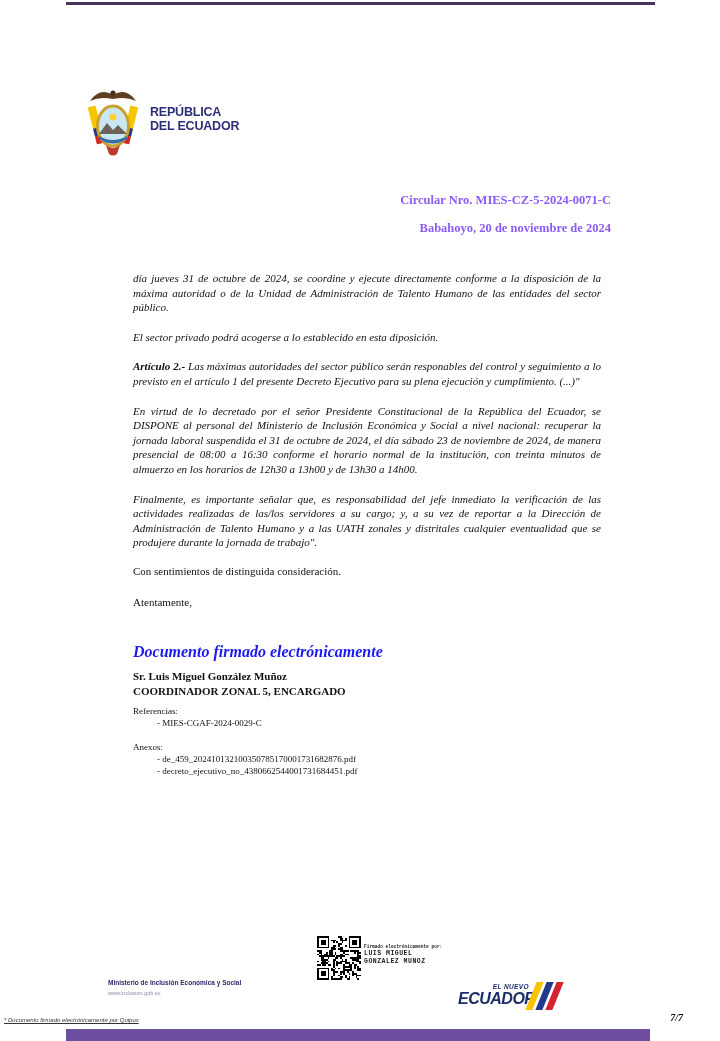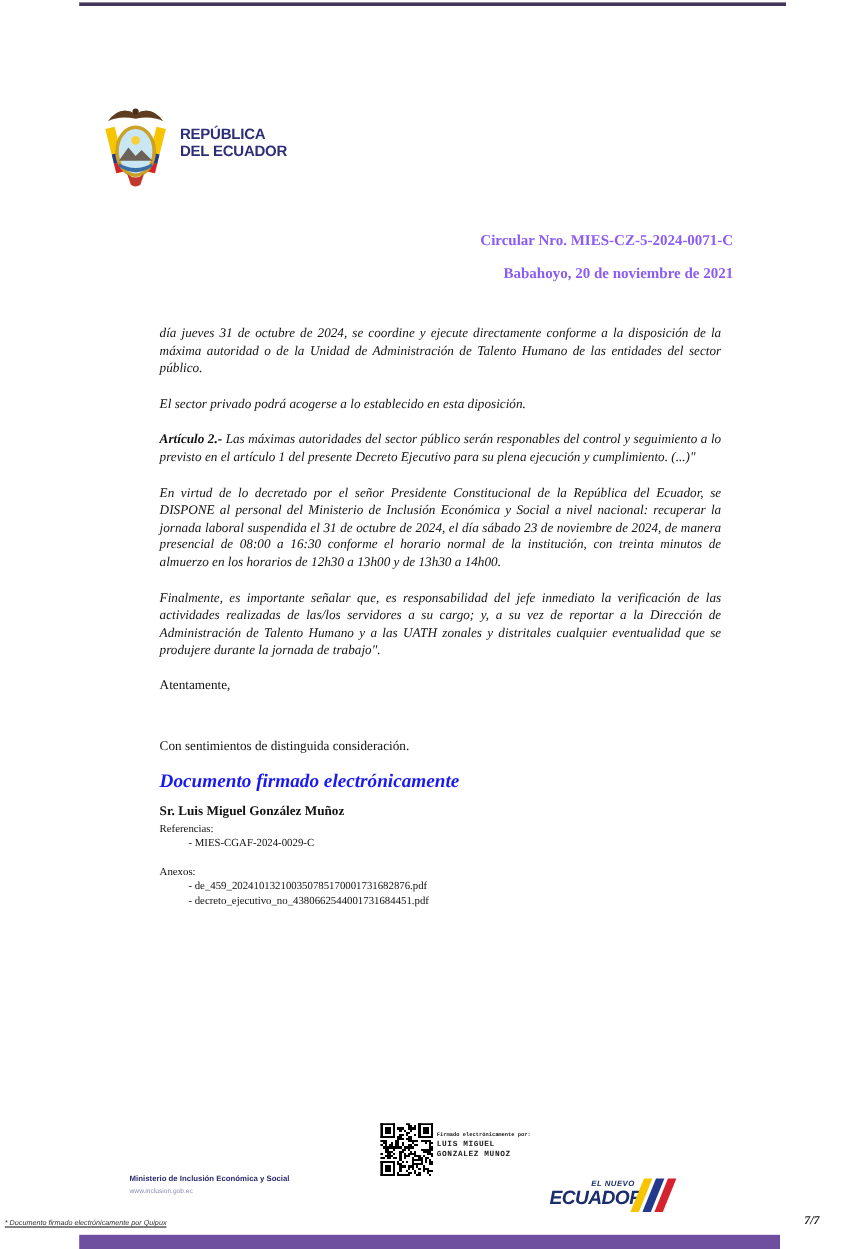--- a/index.html
+++ b/index.html
@@ -107,34 +107,35 @@
     <path d="M20,61 Q27,67 34,61 L31,70 Q27,73 23,70 Z" fill="#c0392b"></path>
   </svg>
 
   <div class="republic">
     <div>REPÚBLICA</div>
     <div>DEL ECUADOR</div>
   </div>
 
   <div class="circular-block">
     <div>Circular Nro. MIES-CZ-5-2024-0071-C</div>
-    <div class="date-line">Babahoyo, 20 de noviembre de 2021</div>
+    <div class="date-line">Babahoyo, 20 de noviembre de 2024</div>
   </div>
 
   <div class="content">
     <p>día jueves 31 de octubre de 2024, se coordine y ejecute directamente conforme a la disposición de la máxima autoridad o de la Unidad de Administración de Talento Humano de las entidades del sector público.</p>
     <p>El sector privado podrá acogerse a lo establecido en esta diposición.</p>
     <p><span class="lead-bold">Artículo 2.- </span><span>Las máximas autoridades del sector público serán responables del control y seguimiento a lo previsto en el artículo 1 del presente Decreto Ejecutivo para su plena ejecución y cumplimiento. (...)"</span></p>
     <p>En virtud de lo decretado por el señor Presidente Constitucional de la República del Ecuador, se DISPONE al personal del Ministerio de Inclusión Económica y Social a nivel nacional: recuperar la jornada laboral suspendida el 31 de octubre de 2024, el día sábado 23 de noviembre de 2024, de manera presencial de 08:00 a 16:30 conforme el horario normal de la institución, con treinta minutos de almuerzo en los horarios de 12h30 a 13h00 y de 13h30 a 14h00.</p>
     <p style="margin-bottom:14px">Finalmente, es importante señalar que, es responsabilidad del jefe inmediato la verificación de las actividades realizadas de las/los servidores a su cargo; y, a su vez de reportar a la Dirección de Administración de Talento Humano y a las UATH zonales y distritales cualquier eventualidad que se produjere durante la jornada de trabajo".</p>
+    <p class="upright" style="margin-bottom:16px">Con sentimientos de distinguida consideración.</p>
     <p class="upright salutation">Atentamente,</p>
-    <p class="upright" style="margin-bottom:16px">Con sentimientos de distinguida consideración.</p>
 
     <div class="esign">Documento firmado electrónicamente</div>
     <div class="sig-name">Sr. Luis Miguel González Muñoz</div>
+    <div class="sig-title">COORDINADOR ZONAL 5, ENCARGADO</div>
 
     <div class="refs">
       <div>Referencias:</div>
       <div class="indent">- MIES-CGAF-2024-0029-C</div>
       <div class="gap"></div>
       <div>Anexos:</div>
       <div class="indent">- de_459_202410132100350785170001731682876.pdf</div>
       <div class="indent">- decreto_ejecutivo_no_4380662544001731684451.pdf</div>
     </div>
   </div>

